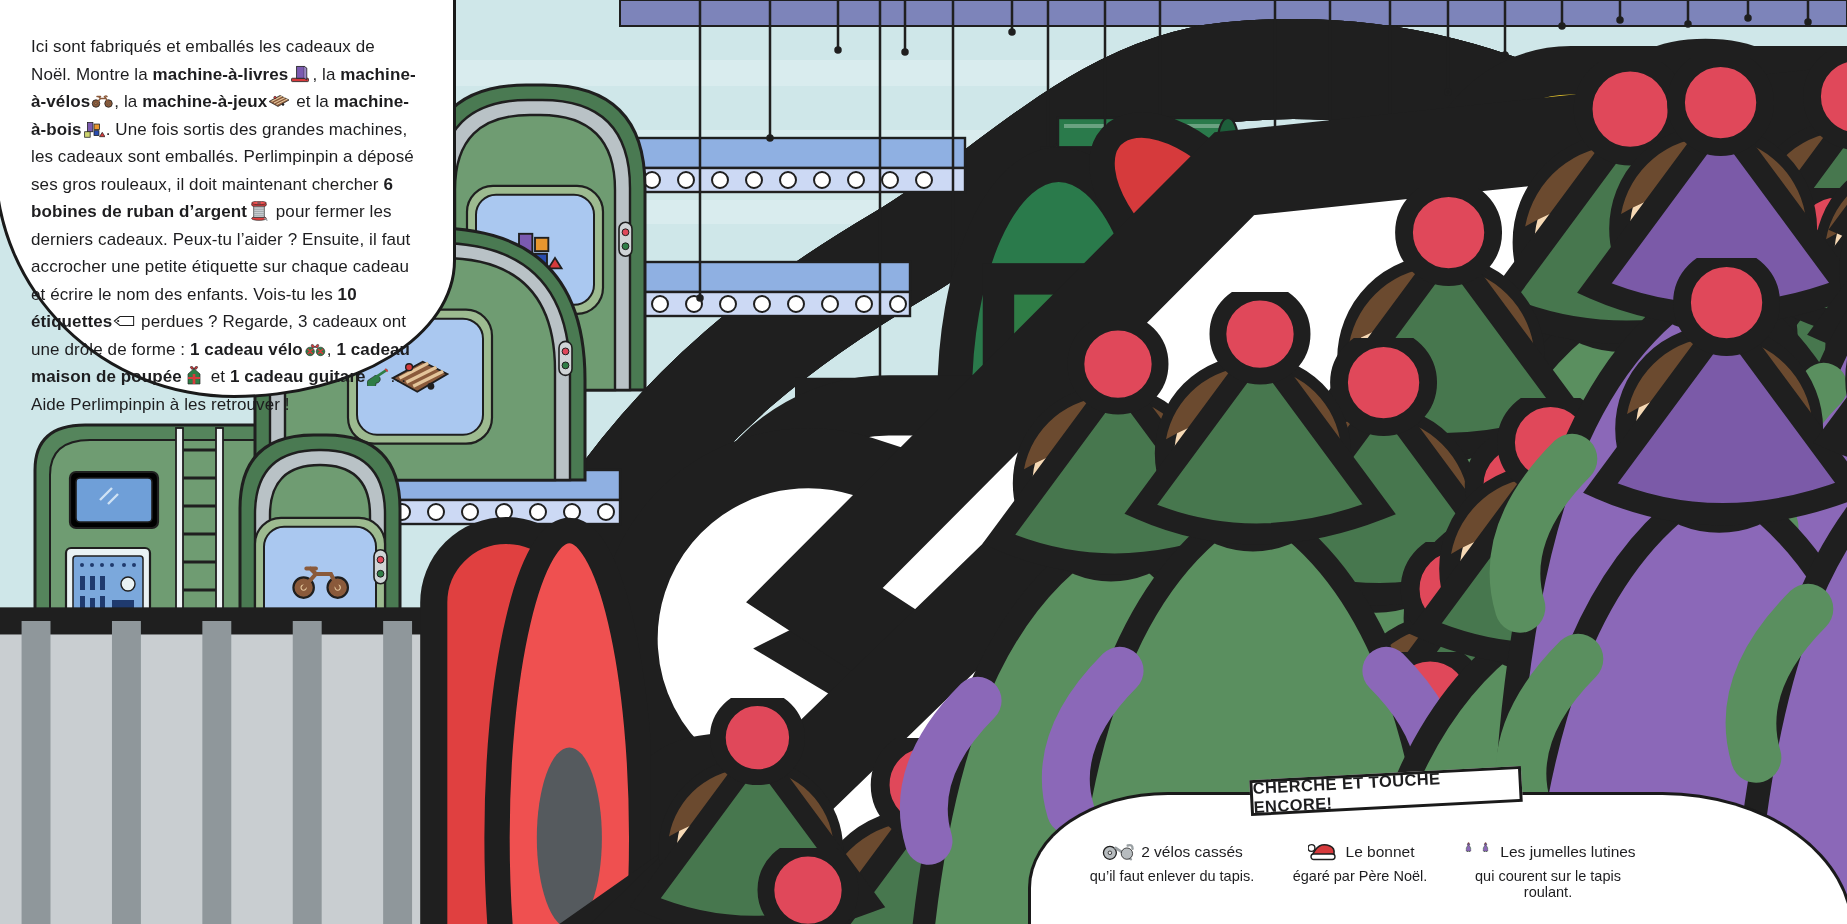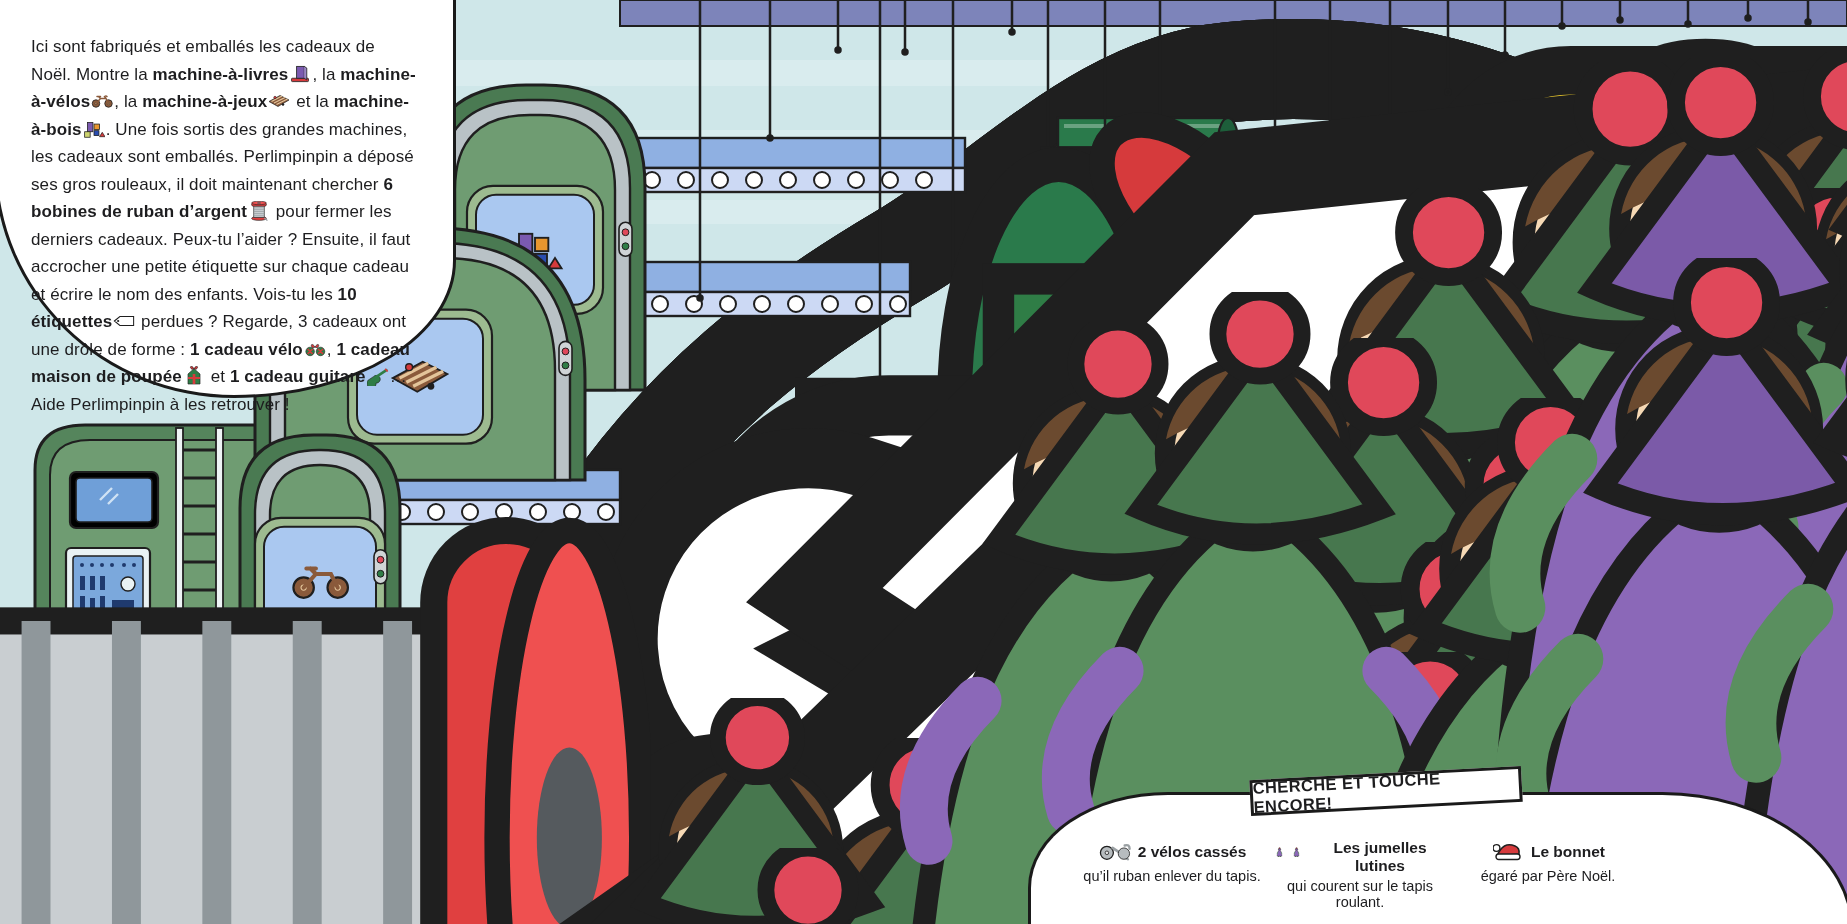--- a/index.html
+++ b/index.html
@@ -30,21 +30,21 @@
   .check-bubble{position:absolute;left:1028px;top:792px;width:826px;height:140px;
     background:#fff;border:3px solid #1a1a1a;
     border-radius:190px 260px 0 0 / 130px 190px 0 0;z-index:5}
   .check-ribbon{position:absolute;left:1250px;top:773px;width:272px;height:36px;
     background:#fff;border:3px solid #1a1a1a;transform:rotate(-3deg);
     display:flex;align-items:center;justify-content:center;
     font-weight:700;font-size:16.5px;letter-spacing:.4px;z-index:6}
   .check-items{position:absolute;left:52px;top:44px;display:flex;gap:10px}
   .check-item{width:178px;text-align:center}
   .check-item .l1{display:flex;align-items:center;justify-content:center;gap:6px;
-    font-weight:700;font-size:15.5px}
+    font-weight:400;font-size:15.5px}
   .check-item .l2{font-size:14.5px;margin-top:3px}
   .check-item .ic{width:34px;height:26px;flex:0 0 auto}
   .check-item .ic svg{width:100%;height:100%}
 </style>
 </head>
 <body>
 
 <div id="stage">
 <svg id="scene-svg" width="1847" height="924" viewBox="0 0 1847 924">
   <defs>
@@ -1183,41 +1183,41 @@
 <div class="check-bubble">
   <div class="check-items" id="check-items">
         <div class="check-item">
           <div class="l1">
             <span class="ic"><svg viewBox="0 0 42 24">
                 <use href="#sym-brokenbike"></use>
                 <circle cx="32" cy="14" r="7" fill="#b7bcbf" stroke="#222"></circle>
               </svg></span>
             <span>2 vélos cassés</span>
           </div>
-          <div class="l2"><span>qu’il ruban enlever du tapis.</span></div>
+          <div class="l2"><span>qu’il faut enlever du tapis.</span></div>
+        </div>
+        <div class="check-item">
+          <div class="l1">
+            <span class="ic"><svg viewBox="0 0 30 26">
+                <use href="#sym-santahat"></use>
+              </svg></span>
+            <span>Le bonnet</span>
+          </div>
+          <div class="l2"><span>égaré par Père Noël.</span></div>
         </div>
         <div class="check-item">
           <div class="l1">
             <span class="ic"><svg viewBox="0 0 52 30">
                 <g transform="scale(0.5)">
                   <use href="#sym-elf2"></use>
                 </g>
                 <g transform="translate(26,0) scale(0.5)">
                   <use href="#sym-elf2"></use>
                 </g>
               </svg></span>
             <span>Les jumelles lutines</span>
           </div>
           <div class="l2"><span>qui courent sur le tapis roulant.</span></div>
         </div>
-        <div class="check-item">
-          <div class="l1">
-            <span class="ic"><svg viewBox="0 0 30 26">
-                <use href="#sym-santahat"></use>
-              </svg></span>
-            <span>Le bonnet</span>
-          </div>
-          <div class="l2"><span>égaré par Père Noël.</span></div>
-        </div>
       </div>
 </div>
 <div class="check-ribbon">CHERCHE ET TOUCHE ENCORE!</div>
 </div>
 
 </body></html>

